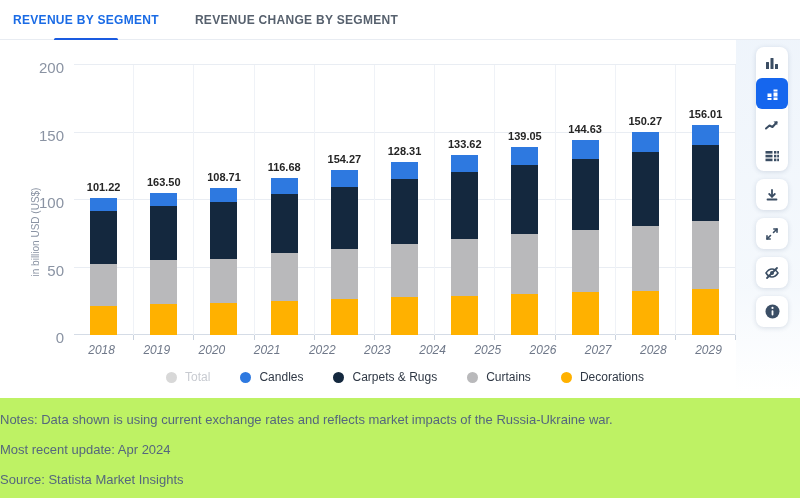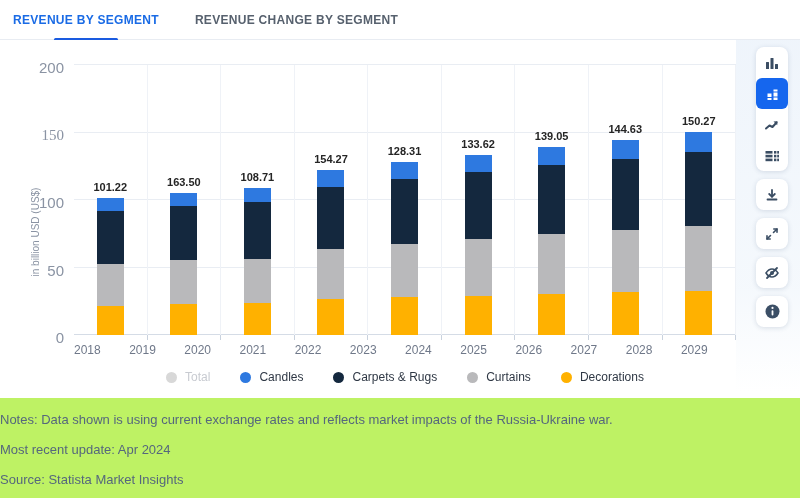--- a/index.html
+++ b/index.html
@@ -27,21 +27,21 @@
   .col { position:relative; flex:1; display:flex; flex-direction:column;
          justify-content:flex-end; align-items:center; border-right:1px solid #EFF2F7; }
   .col::after { content:""; position:absolute; right:-1px; bottom:-5px; width:1px; height:5px;
          background:#C9D2DE; }
   .val { font-size:11px; font-weight:bold; color:#252525; margin-bottom:5px; white-space:nowrap; }
   .bar { width:27px; display:flex; flex-direction:column-reverse; }
   .seg { width:100%; }
   .seg:not(:first-child) { box-shadow:0 1px 0 #FFFFFF; }
   .ytick { position:absolute; left:36px; width:28px; text-align:right; font-size:15px; color:#8A93A3; }
   .xrow { position:absolute; left:74px; top:303px; width:662px; display:flex; }
-  .xlab { flex:1; font-size:12px; color:#6F7889; }
+  .xlab { flex:1; text-align:center; font-size:12px; color:#6F7889;font-style:italic; }
 
   
   .legend { position:absolute; left:74px; top:330px; width:662px; display:flex;
             justify-content:center; align-items:center; gap:30px; }
   .litem { display:flex; align-items:center; gap:8px; cursor:pointer; }
   .ldot { width:11px; height:11px; border-radius:50%; background:#ccc; flex:none; }
   .llabel { font-size:12px; color:#2F3845; }
   .litem.muted .llabel { color:#C8CBD1;text-align:right; }
 
   
@@ -82,21 +82,21 @@
         <div class="gridline baseline" style="bottom: 0px;"></div>
         <div class="gridline" style="bottom: 67.5px;"></div>
         <div class="gridline" style="bottom: 135px;"></div>
         <div class="gridline" style="bottom: 202.5px;"></div>
         <div class="gridline" style="bottom: 270px;"></div>
       </div>
     <div>
         <div class="ytick" style="top: 289px;">0</div>
         <div class="ytick" style="top: 221.5px;">50</div>
         <div class="ytick" style="top: 154px;">100</div>
-        <div class="ytick" style="top: 86.5px; font-family: Liberation Serif, serif;">150</div>
+        <div class="ytick" style="top: 86.5px;">150</div>
         <div class="ytick" style="top: 19px;">200</div>
       </div>
     <div class="cols">
         <div class="col">
           <div class="val">101.22</div>
           <div class="bar">
             <div class="seg" style="height: 29.3px; background: rgb(255, 177, 0);"></div>
             <div class="seg" style="height: 41.9px; background: rgb(185, 185, 187);"></div>
             <div class="seg" style="height: 53.3px; background: rgb(20, 40, 62);"></div>
             <div class="seg" style="height: 12.2px; background: rgb(46, 121, 224);"></div>
@@ -114,20 +114,29 @@
         <div class="col">
           <div class="val">108.71</div>
           <div class="bar">
             <div class="seg" style="height: 32px; background: rgb(255, 177, 0);"></div>
             <div class="seg" style="height: 43.7px; background: rgb(185, 185, 187);"></div>
             <div class="seg" style="height: 57.2px; background: rgb(20, 40, 62);"></div>
             <div class="seg" style="height: 13.8px; background: rgb(46, 121, 224);"></div>
           </div>
         </div>
         <div class="col">
+          <div class="val">116.68</div>
+          <div class="bar">
+            <div class="seg" style="height: 33.9px; background: rgb(255, 177, 0);"></div>
+            <div class="seg" style="height: 47.8px; background: rgb(185, 185, 187);"></div>
+            <div class="seg" style="height: 59.4px; background: rgb(20, 40, 62);"></div>
+            <div class="seg" style="height: 16.4px; background: rgb(46, 121, 224);"></div>
+          </div>
+        </div>
+        <div class="col">
           <div class="val">154.27</div>
           <div class="bar">
             <div class="seg" style="height: 36px; background: rgb(255, 177, 0);"></div>
             <div class="seg" style="height: 49.7px; background: rgb(185, 185, 187);"></div>
             <div class="seg" style="height: 62.8px; background: rgb(20, 40, 62);"></div>
             <div class="seg" style="height: 16.8px; background: rgb(46, 121, 224);"></div>
           </div>
         </div>
         <div class="col">
           <div class="val">128.31</div>
@@ -165,20 +174,29 @@
             <div class="seg" style="height: 19.3px; background: rgb(46, 121, 224);"></div>
           </div>
         </div>
         <div class="col">
           <div class="val">150.27</div>
           <div class="bar">
             <div class="seg" style="height: 44.3px; background: rgb(255, 177, 0);"></div>
             <div class="seg" style="height: 65.1px; background: rgb(185, 185, 187);"></div>
             <div class="seg" style="height: 73.7px; background: rgb(20, 40, 62);"></div>
             <div class="seg" style="height: 19.8px; background: rgb(46, 121, 224);"></div>
+          </div>
+        </div>
+        <div class="col">
+          <div class="val">156.01</div>
+          <div class="bar">
+            <div class="seg" style="height: 45.9px; background: rgb(255, 177, 0);"></div>
+            <div class="seg" style="height: 68px; background: rgb(185, 185, 187);"></div>
+            <div class="seg" style="height: 75.7px; background: rgb(20, 40, 62);"></div>
+            <div class="seg" style="height: 20.9px; background: rgb(46, 121, 224);"></div>
           </div>
         </div>
       </div>
     <div class="xrow">
         <div class="xlab">2018</div>
         <div class="xlab">2019</div>
         <div class="xlab">2020</div>
         <div class="xlab">2021</div>
         <div class="xlab">2022</div>
         <div class="xlab">2023</div>

